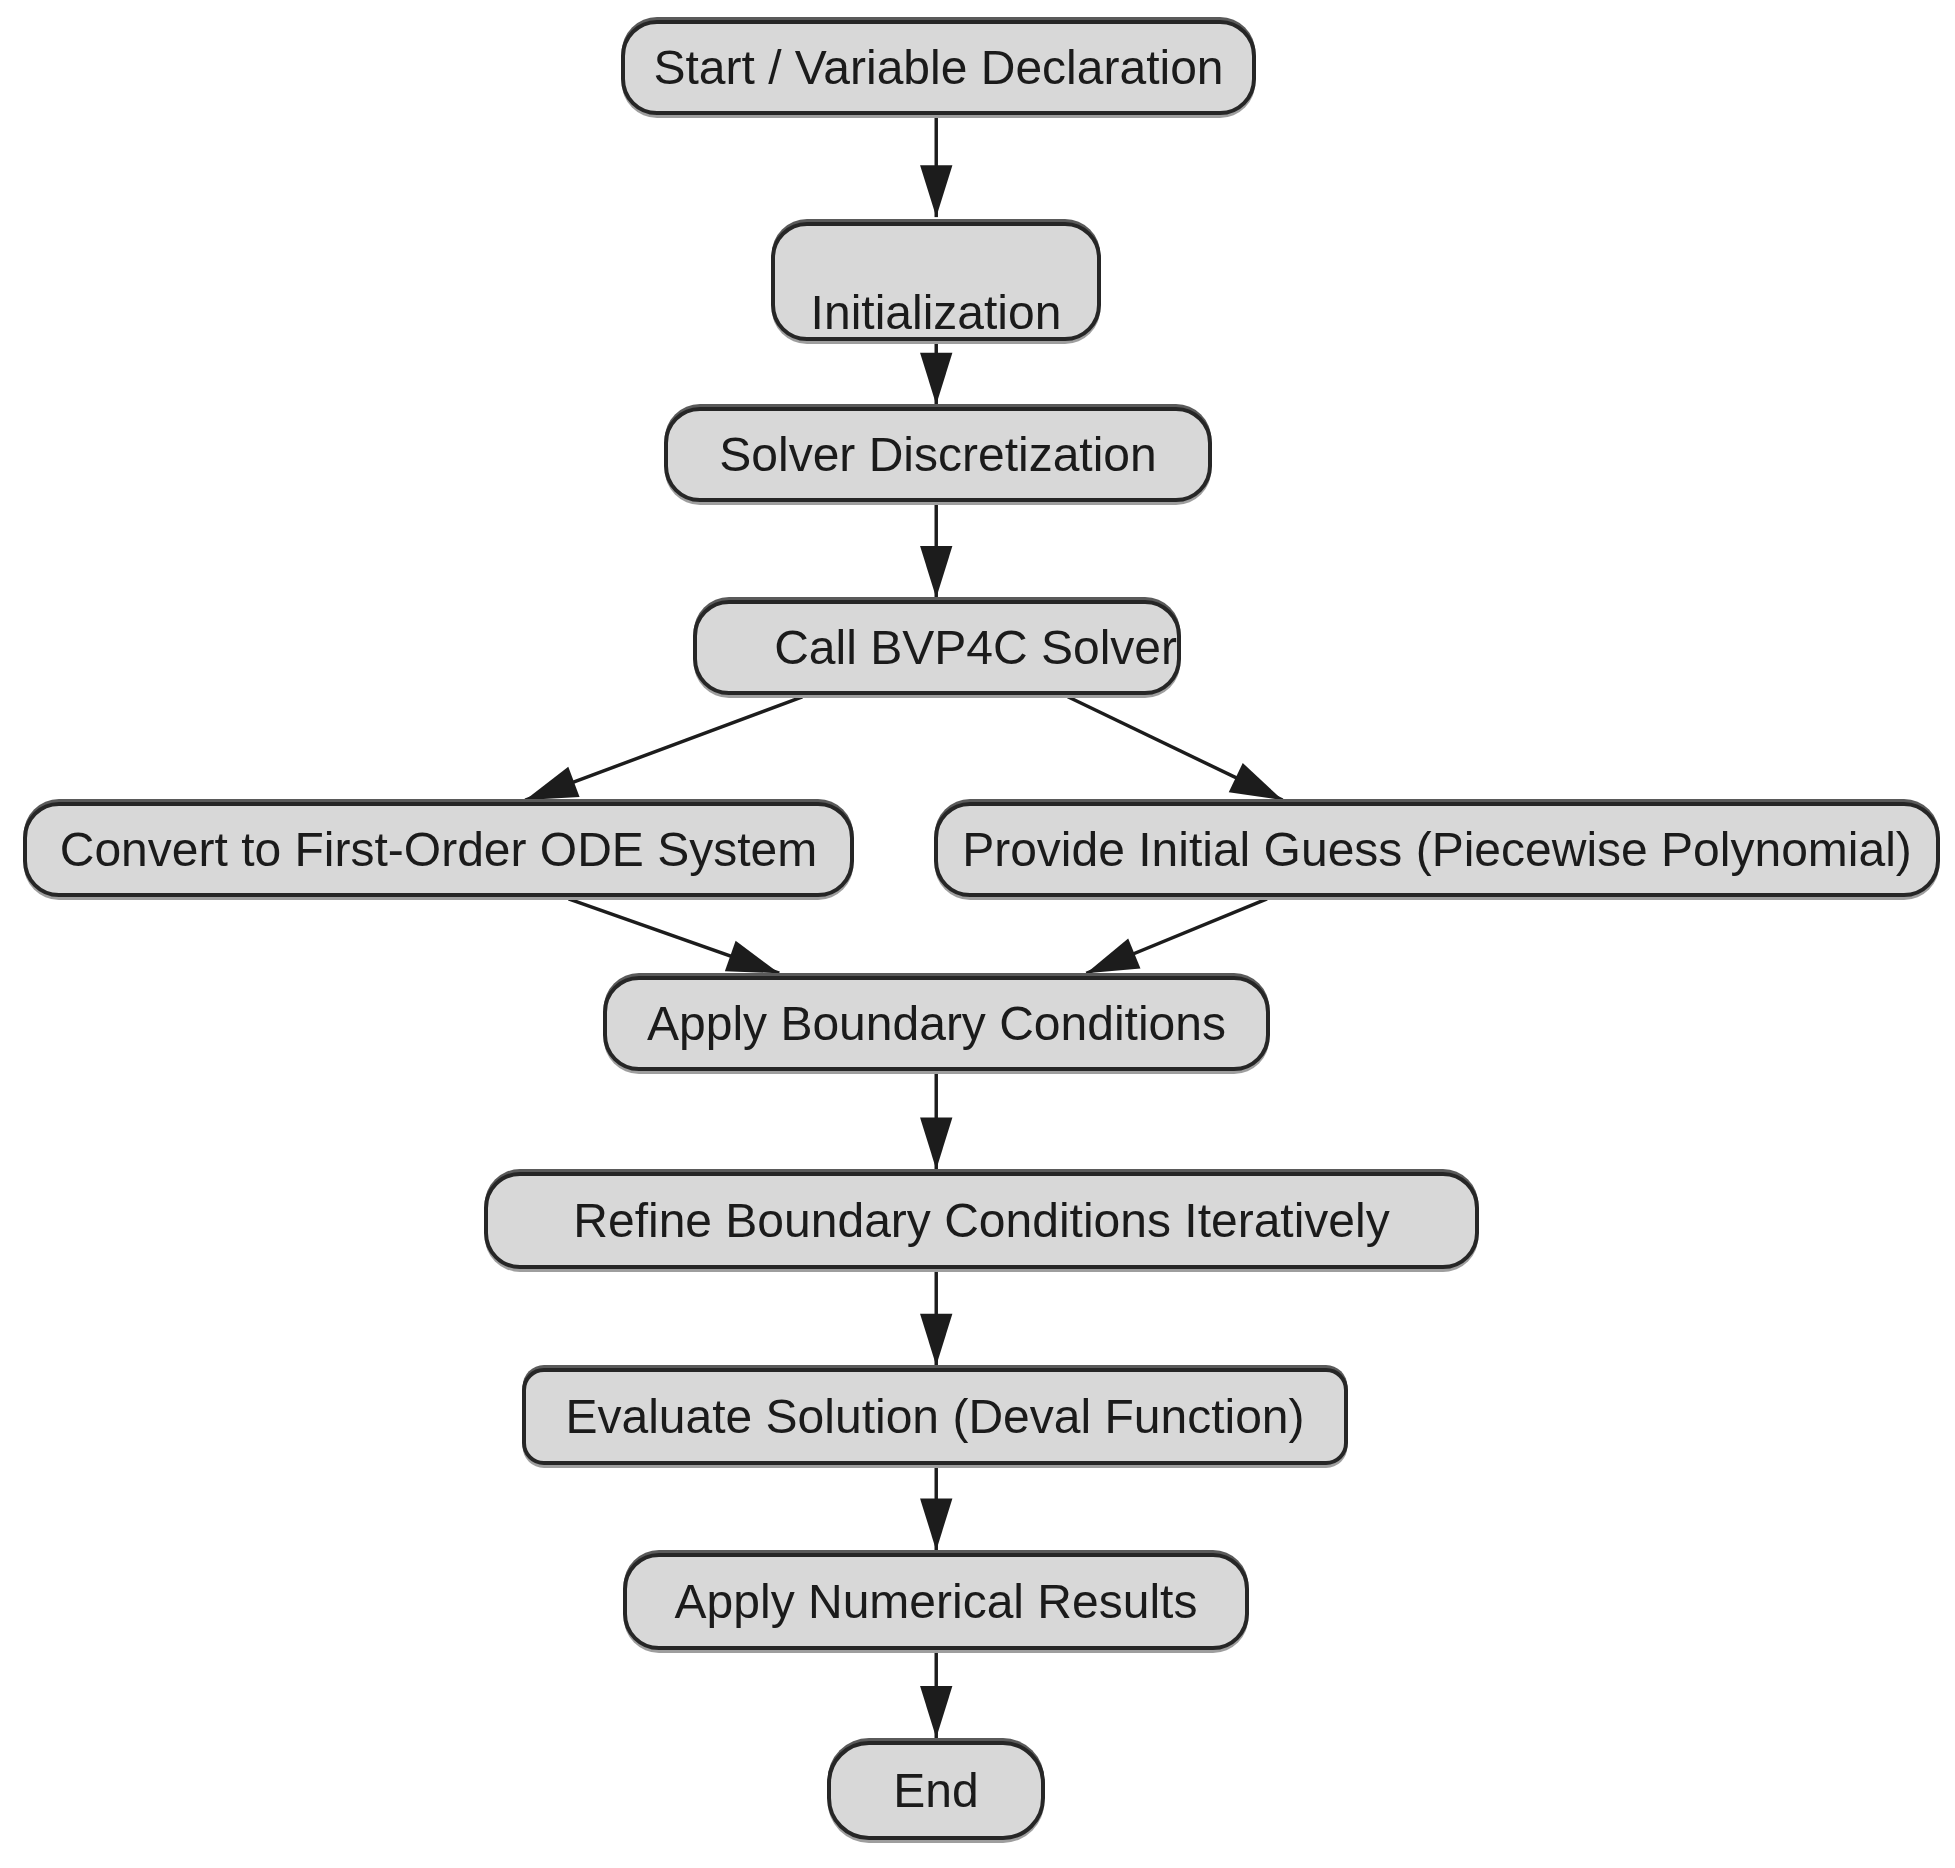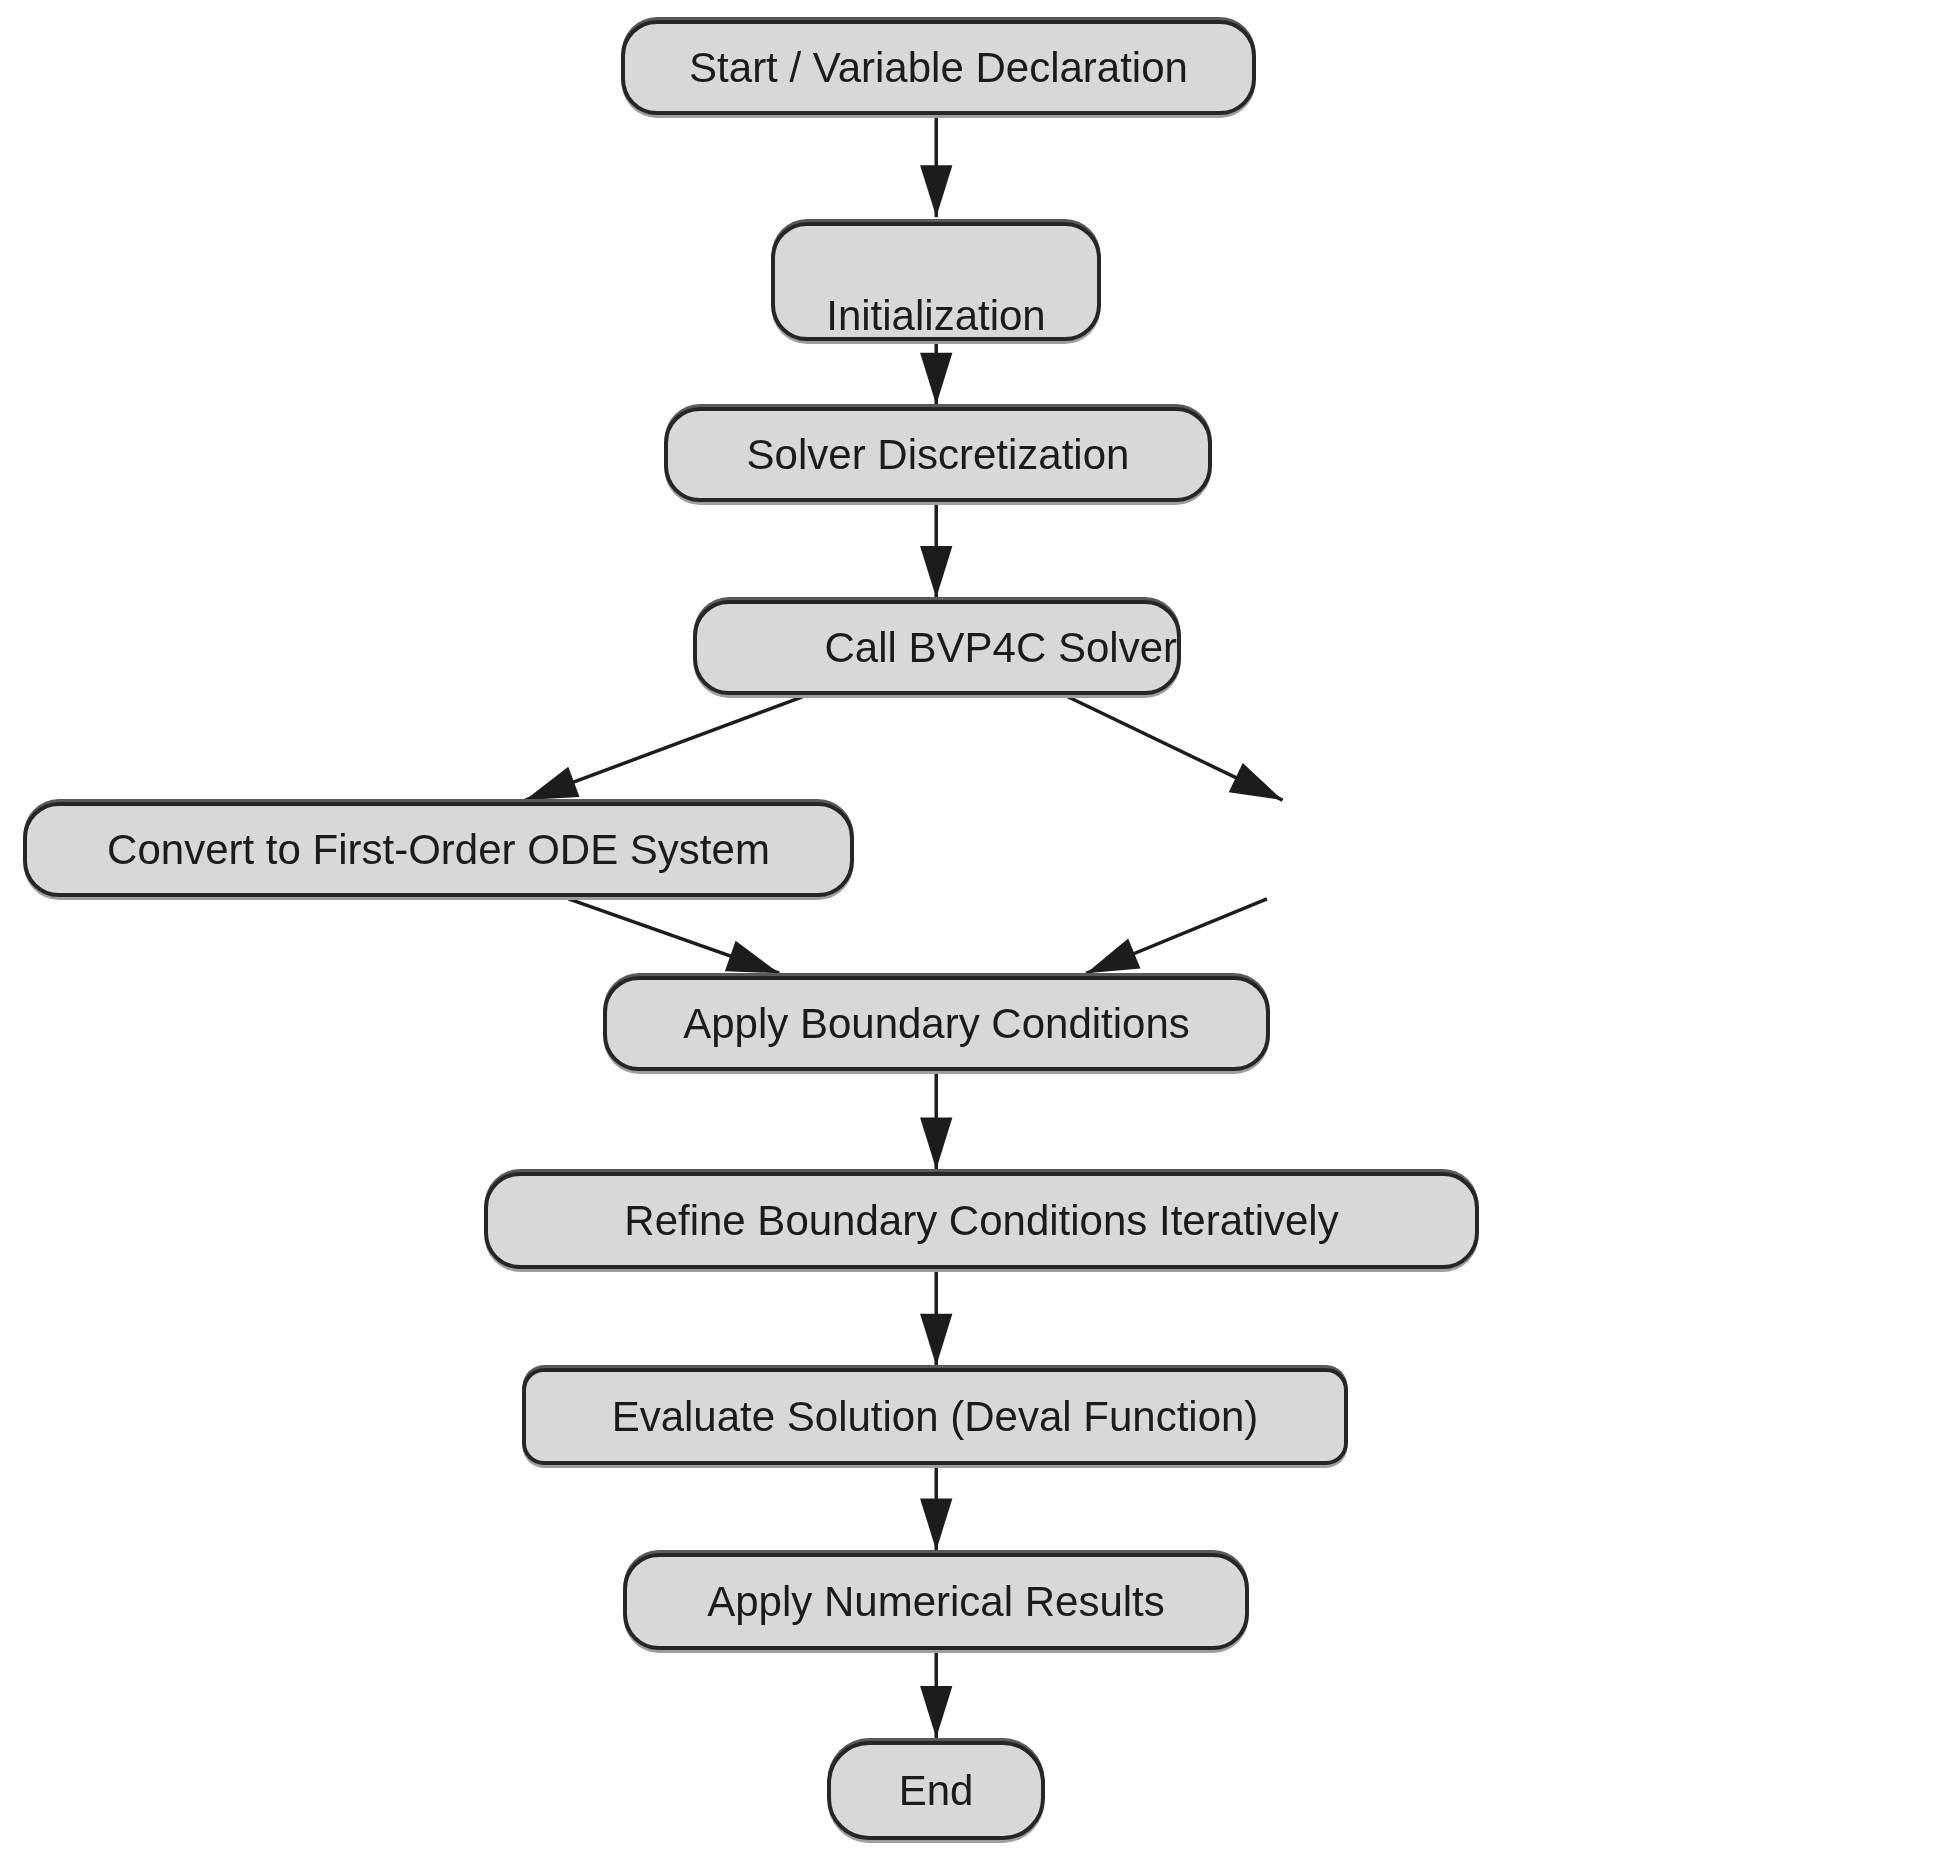--- a/index.html
+++ b/index.html
@@ -31,21 +31,21 @@
     position: absolute;
     box-sizing: border-box;
     display: flex;
     align-items: center;
     justify-content: center;
     background: #d8d8d8;
     border: 4px solid #262626;
     border-radius: 36px;
     box-shadow: 0 -3.5px 0 -0.6px #5a5a5a, 0 3.5px 0 -0.6px #9e9e9e;
     color: #1b1b1b;
-    font-size: 42px;
+    font-size: 48px;
     line-height: 1;
     white-space: nowrap;
     text-align: center;
   }
   
   .n-start    { left: 621px; top:   20px; width: 635px; height: 95px; }
   .n-init     { left: 771px; top:  222px; width:  330px; height: 119px; align-items: flex-end; }
   .n-domain   { left: 664px; top:  407px; width:  548px; height: 95px; }
   .n-solver   { left: 693px; top: 600px; width:  488px; height: 95px; justify-content: flex-end; }
   .n-convert  { left:   23px; top: 802px; width: 831px; height: 95px; }
@@ -93,20 +93,23 @@
   </div>
 
   <div class="node n-solver">
     <span>Call BVP4C Solver</span>
   </div>
 
   <div class="node n-convert">
     <span>Convert to First-Order ODE System</span>
   </div>
 
+  <div class="node n-guess">
+    <span>Provide Initial Guess (Piecewise Polynomial)</span>
+  </div>
 
   <div class="node n-apply">
     <span>Apply Boundary Conditions</span>
   </div>
 
   <div class="node n-refine">
     <span>Refine Boundary Conditions Iteratively</span>
   </div>
 
   <div class="node n-evaluate">

